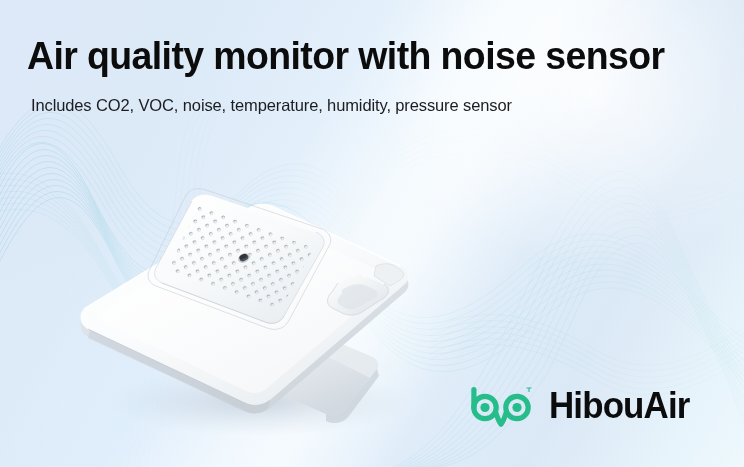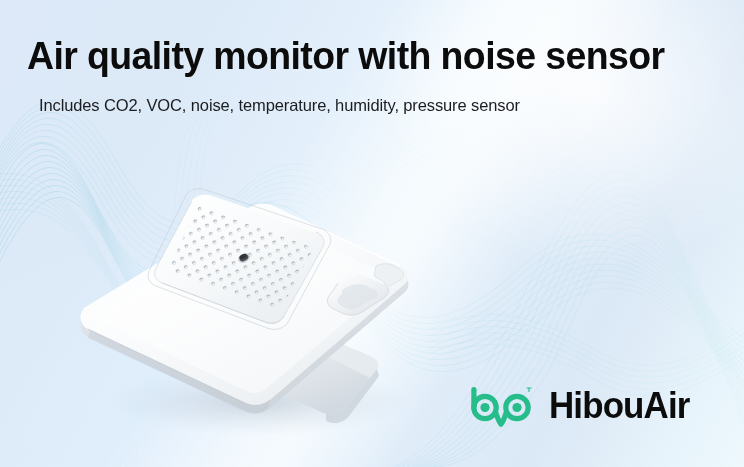--- a/index.html
+++ b/index.html
@@ -76,21 +76,21 @@
     font-size: 38px;
     line-height: 44px;
     font-weight: 700;
     letter-spacing: -0.6px;
     color: #0c0c0c;
     white-space: nowrap;
     transform: scaleX(0.985);
     transform-origin: left center;
   }
   .subtitle {
-    margin: 17px 0 0 12px;
+    margin: 17px 0 0 4px;
     font-size: 16.5px;
     line-height: 20px;
     font-weight: 400;
     letter-spacing: -0.12px;
     color: #1b1d20;
     white-space: nowrap;
   }
 
   
   .device-wrap {

